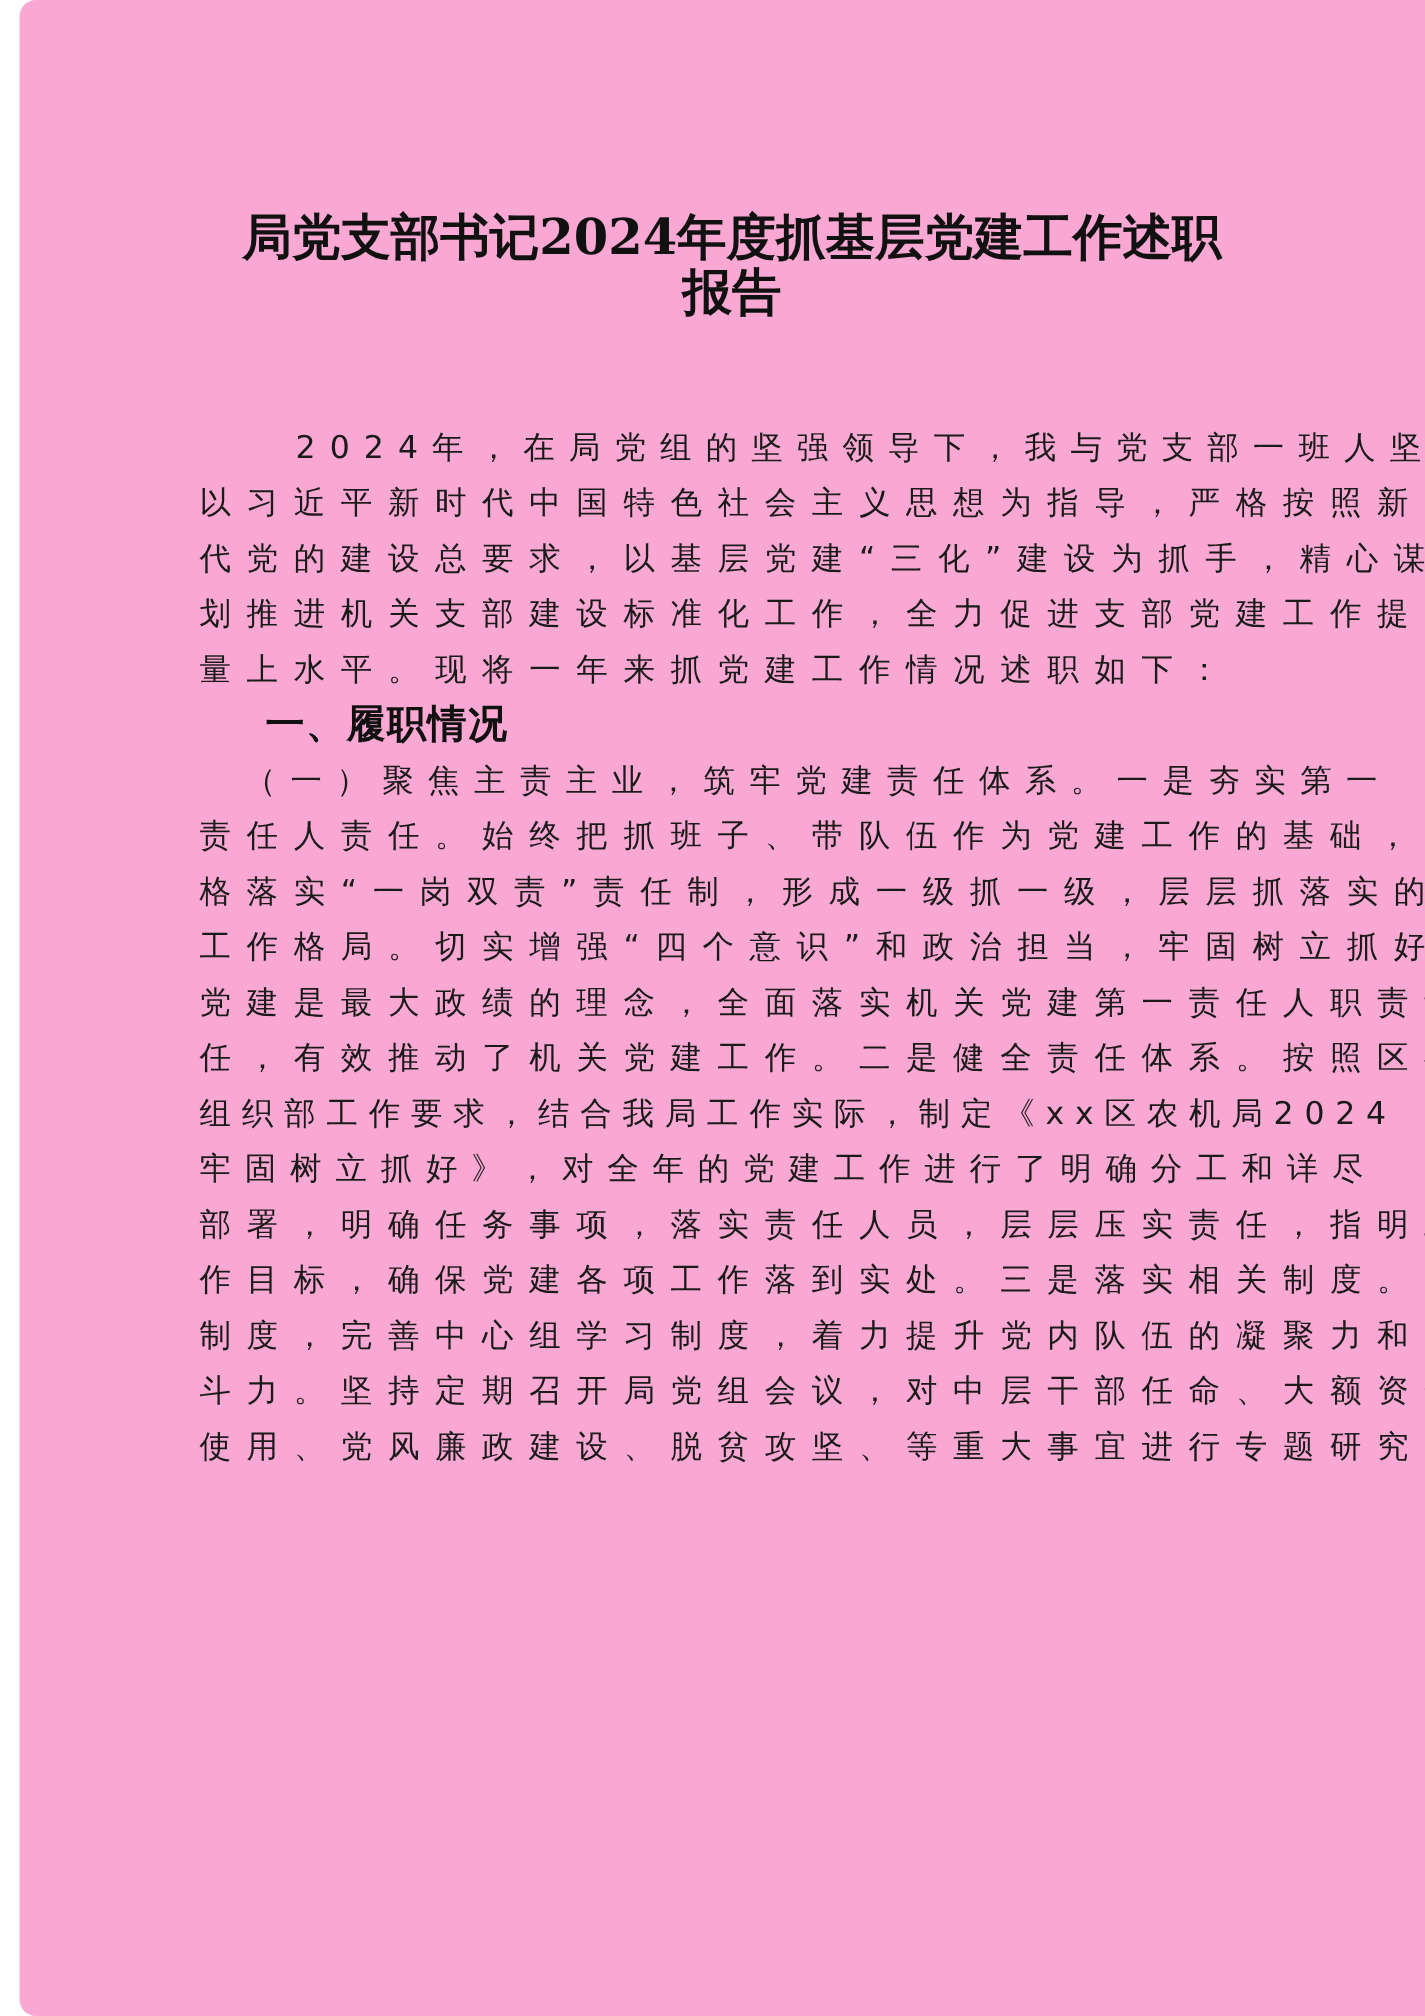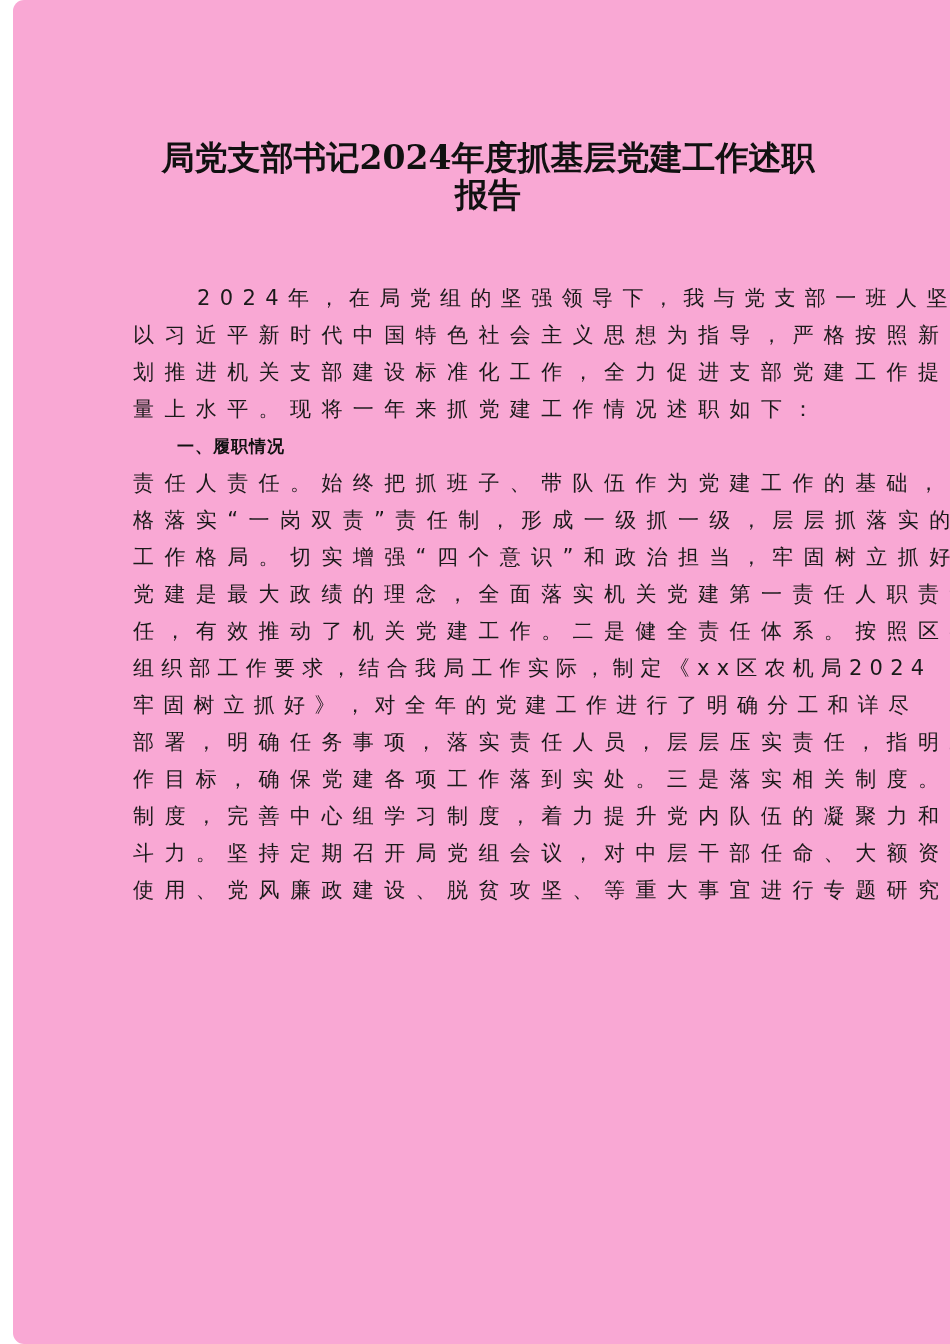--- a/index.html
+++ b/index.html
@@ -54,21 +54,21 @@
       white-space: nowrap;
       letter-spacing: 10.4px;
     }
     .indent { padding-left: 64px; }
     .heading {
       display: block;
       height: 37px;
       padding-left: 44px;
       font-family: "DejaVu Sans", "Liberation Sans", sans-serif;
       font-weight: bold;
-      font-size: 17px;
+      font-size: 26px;
       letter-spacing: 1px;
       color: #111111;
       white-space: nowrap;
     }
     .sub-lead { padding-left: 30px; }
   </style>
 </head>
 <body>
 
 <div class="page">
@@ -76,27 +76,29 @@
   <h1 class="title">
     <span class="line" style="letter-spacing:0">局党支部书记2024年度抓基层党建工作述职</span>
     <span class="line" style="letter-spacing:0">报告</span>
   </h1>
 
   <div class="body">
 
     <div>
       <span class="line indent" style="letter-spacing:9.4px">2024年，在局党组的坚强领导下，我与党支部一班人坚持</span>
       <span class="line">以习近平新时代中国特色社会主义思想为指导，严格按照新时</span>
+      <span class="line">代党的建设总要求，以基层党建“三化”建设为抓手，精心谋</span>
       <span class="line">划推进机关支部建设标准化工作，全力促进支部党建工作提质</span>
       <span class="line">量上水平。现将一年来抓党建工作情况述职如下：</span>
     </div>
 
     <span class="heading">一、履职情况</span>
 
     <div>
+      <span class="line sub-lead" style="letter-spacing:9.6px">（一）聚焦主责主业，筑牢党建责任体系。一是夯实第一</span>
       <span class="line">责任人责任。始终把抓班子、带队伍作为党建工作的基础，严</span>
       <span class="line">格落实“一岗双责”责任制，形成一级抓一级，层层抓落实的</span>
       <span class="line">工作格局。切实增强“四个意识”和政治担当，牢固树立抓好</span>
       <span class="line">党建是最大政绩的理念，全面落实机关党建第一责任人职责责</span>
       <span class="line">任，有效推动了机关党建工作。二是健全责任体系。按照区委</span>
       <span class="line" style="letter-spacing:7.2px">组织部工作要求，结合我局工作实际，制定《xx区农机局2024</span>
       <span class="line" style="letter-spacing:9.2px">牢固树立抓好》，对全年的党建工作进行了明确分工和详尽</span>
       <span class="line">部署，明确任务事项，落实责任人员，层层压实责任，指明工</span>
       <span class="line">作目标，确保党建各项工作落到实处。三是落实相关制度。严</span>
       <span class="line">制度，完善中心组学习制度，着力提升党内队伍的凝聚力和战</span>

